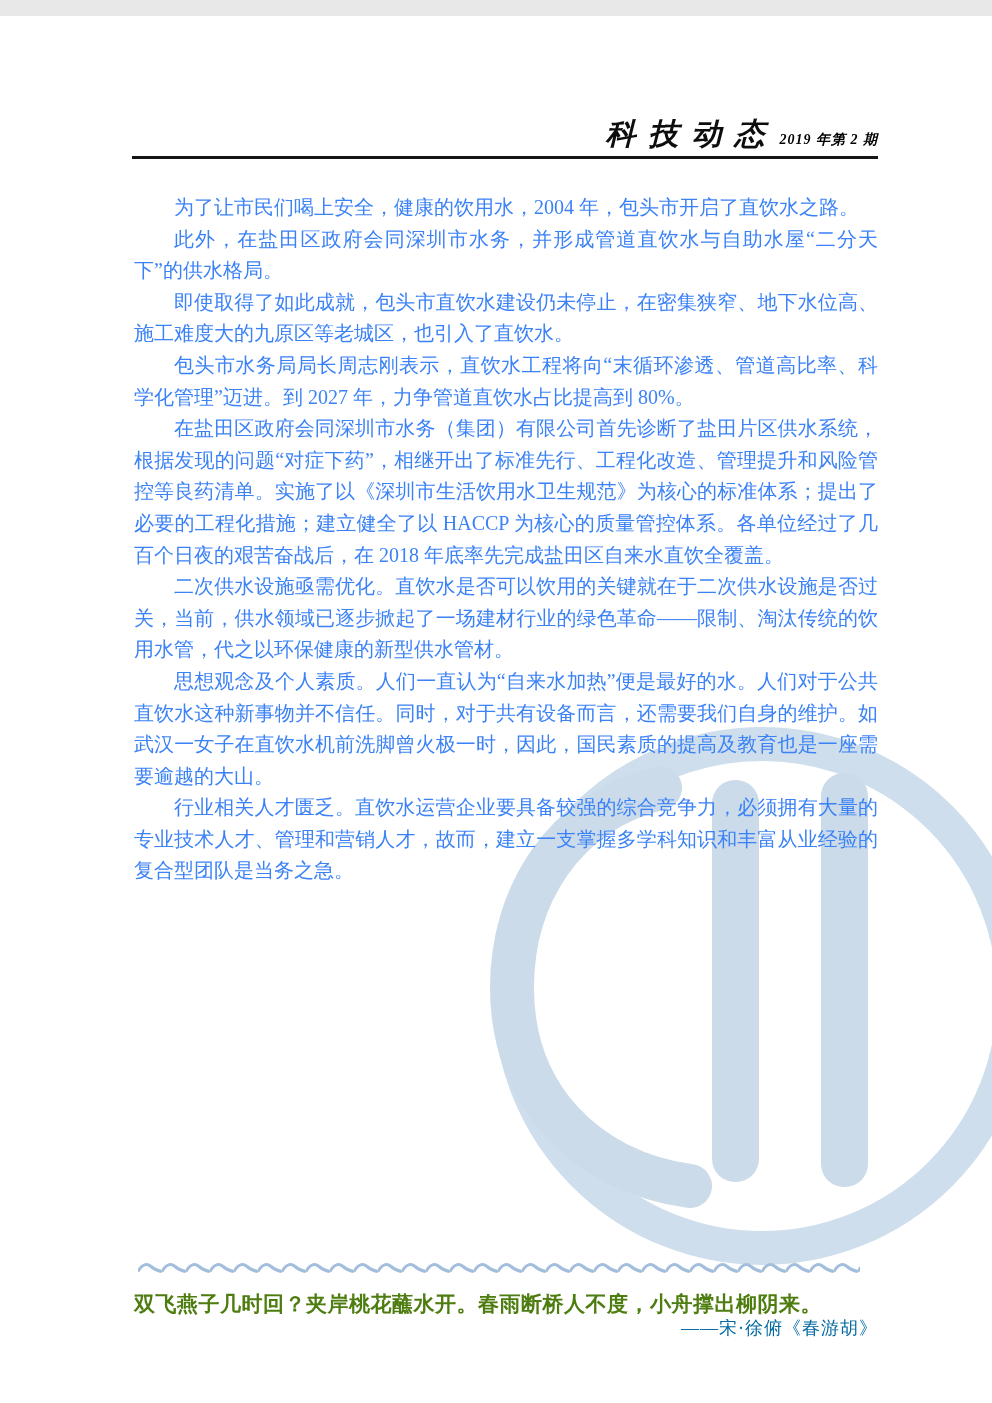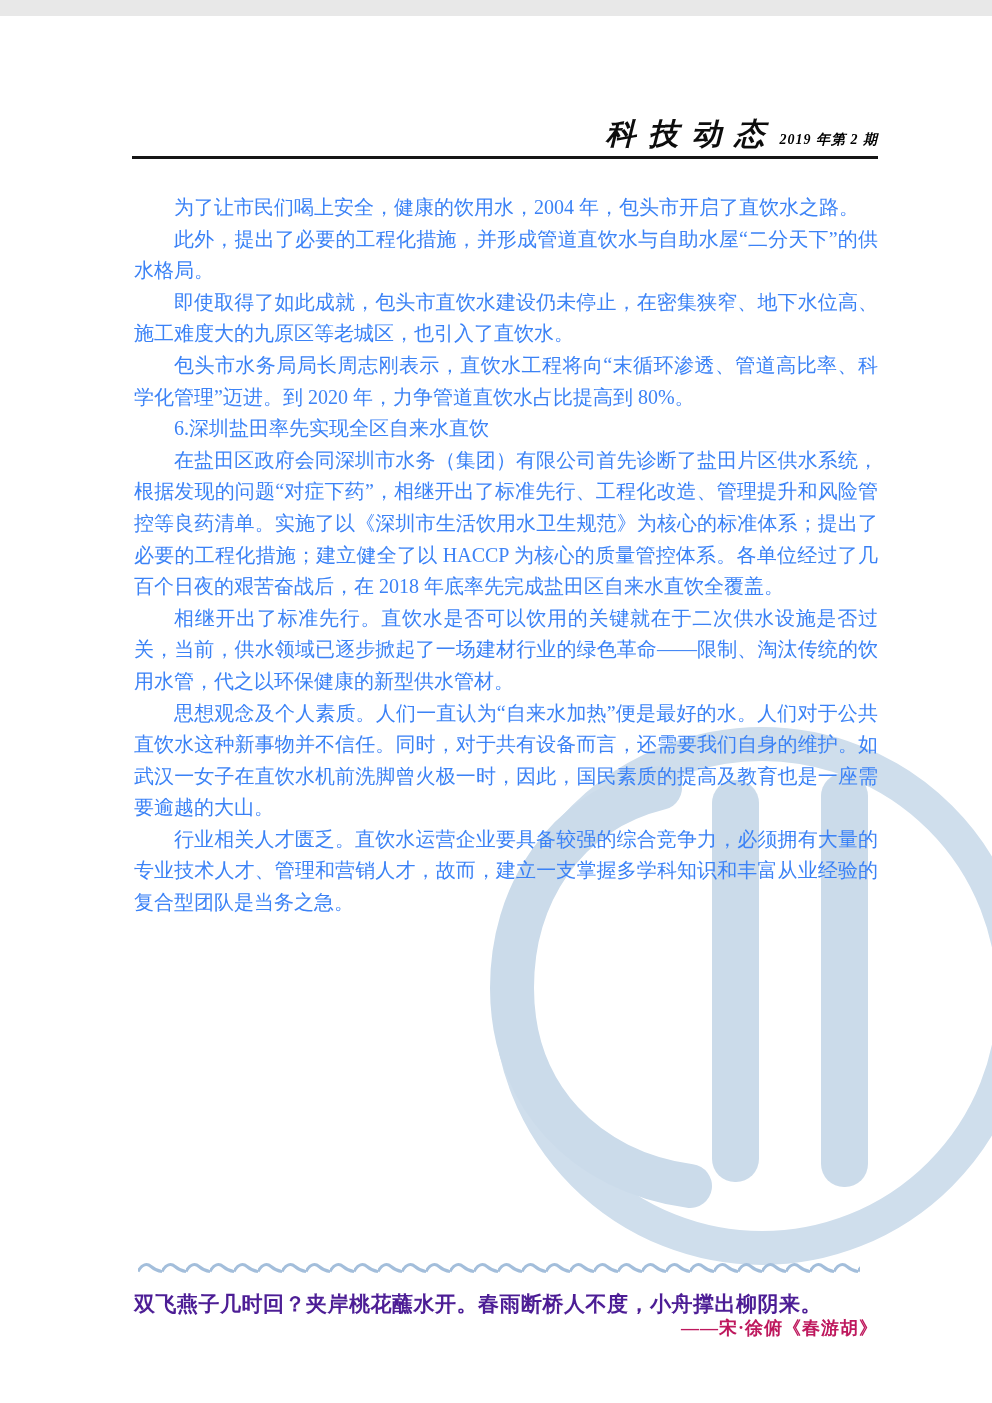--- a/index.html
+++ b/index.html
@@ -44,26 +44,26 @@
     position:absolute;left:134px;top:176px;width:744px;
     font-size:20px;line-height:31.6px;
     text-align:justify;text-justify:inter-character;
     color:#3b82f6;
   }
   .article p{margin:0;text-indent:2em;}
   
   .wave{position:absolute;left:138px;top:1246px;}
   .poem-line{
     position:absolute;left:134px;top:1274px;width:744px;
-    font-size:21px;font-weight:bold;color:#4c1d95;
+    font-size:21px;font-weight:bold;color:#4d7c0f;
     white-space:nowrap;letter-spacing:0.5px;
   }
   .poem-attribution{
     position:absolute;left:134px;top:1300px;width:744px;
-    font-size:18px;font-weight:bold;color:#be185d;
+    font-size:18px;font-weight:normal;color:#0369a1;
     text-align:right;letter-spacing:1px;
   }
 </style>
 </head>
 <body>
 
 <div class="page">
 
   <svg class="watermark" viewBox="0 0 992 1403">
     <circle cx="762" cy="980" r="252" fill="none" stroke="#cfdeec" stroke-width="34"></circle>
@@ -74,26 +74,25 @@
 
   <div class="content">
 
     <div class="header">
       <span class="journal-title">科技动态</span>
       <span class="issue-label">2019 年第 2 期</span>
     </div>
 
     <div class="article">
       <p>为了让市民们喝上安全，健康的饮用水，2004 年，包头市开启了直饮水之路。</p>
-      <p>此外，提出了必要的工程化措施，并形成管道直饮水与自助水屋“二分天下”的供水格局。</p>
+      <p>此外，在盐田区政府会同深圳市水务，并形成管道直饮水与自助水屋“二分天下”的供水格局。</p>
       <p>即使取得了如此成就，包头市直饮水建设仍未停止，在密集狭窄、地下水位高、施工难度大的九原区等老城区，也引入了直饮水。</p>
-      <p>包头市水务局局长周志刚表示，直饮水工程将向“末循环渗透、管道高比率、科学化管理”迈进。到 2020 年，力争管道直饮水占比提高到 80%。</p>
-      <p>6.深圳盐田率先实现全区自来水直饮</p>
+      <p>包头市水务局局长周志刚表示，直饮水工程将向“末循环渗透、管道高比率、科学化管理”迈进。到 2027 年，力争管道直饮水占比提高到 80%。</p>
       <p>在盐田区政府会同深圳市水务（集团）有限公司首先诊断了盐田片区供水系统，根据发现的问题“对症下药”，相继开出了标准先行、工程化改造、管理提升和风险管控等良药清单。实施了以《深圳市生活饮用水卫生规范》为核心的标准体系；提出了必要的工程化措施；建立健全了以 HACCP 为核心的质量管控体系。各单位经过了几百个日夜的艰苦奋战后，在 2018 年底率先完成盐田区自来水直饮全覆盖。</p>
-      <p>相继开出了标准先行。直饮水是否可以饮用的关键就在于二次供水设施是否过关，当前，供水领域已逐步掀起了一场建材行业的绿色革命——限制、淘汰传统的饮用水管，代之以环保健康的新型供水管材。</p>
+      <p>二次供水设施亟需优化。直饮水是否可以饮用的关键就在于二次供水设施是否过关，当前，供水领域已逐步掀起了一场建材行业的绿色革命——限制、淘汰传统的饮用水管，代之以环保健康的新型供水管材。</p>
       <p>思想观念及个人素质。人们一直认为“自来水加热”便是最好的水。人们对于公共直饮水这种新事物并不信任。同时，对于共有设备而言，还需要我们自身的维护。如武汉一女子在直饮水机前洗脚曾火极一时，因此，国民素质的提高及教育也是一座需要逾越的大山。</p>
       <p>行业相关人才匮乏。直饮水运营企业要具备较强的综合竞争力，必须拥有大量的专业技术人才、管理和营销人才，故而，建立一支掌握多学科知识和丰富从业经验的复合型团队是当务之急。</p>
     </div>
 
     <svg class="wave" width="722" height="12" viewBox="0 0 722 12">
       <defs>
         <pattern id="wavep" width="24" height="12" patternUnits="userSpaceOnUse">
           <path d="M0,9.5 C4,2 9,1 13,4.5 C17,8 20,9 24,9.5" fill="none" stroke="#a3bedb" stroke-width="3"></path>
         </pattern>
       </defs>

